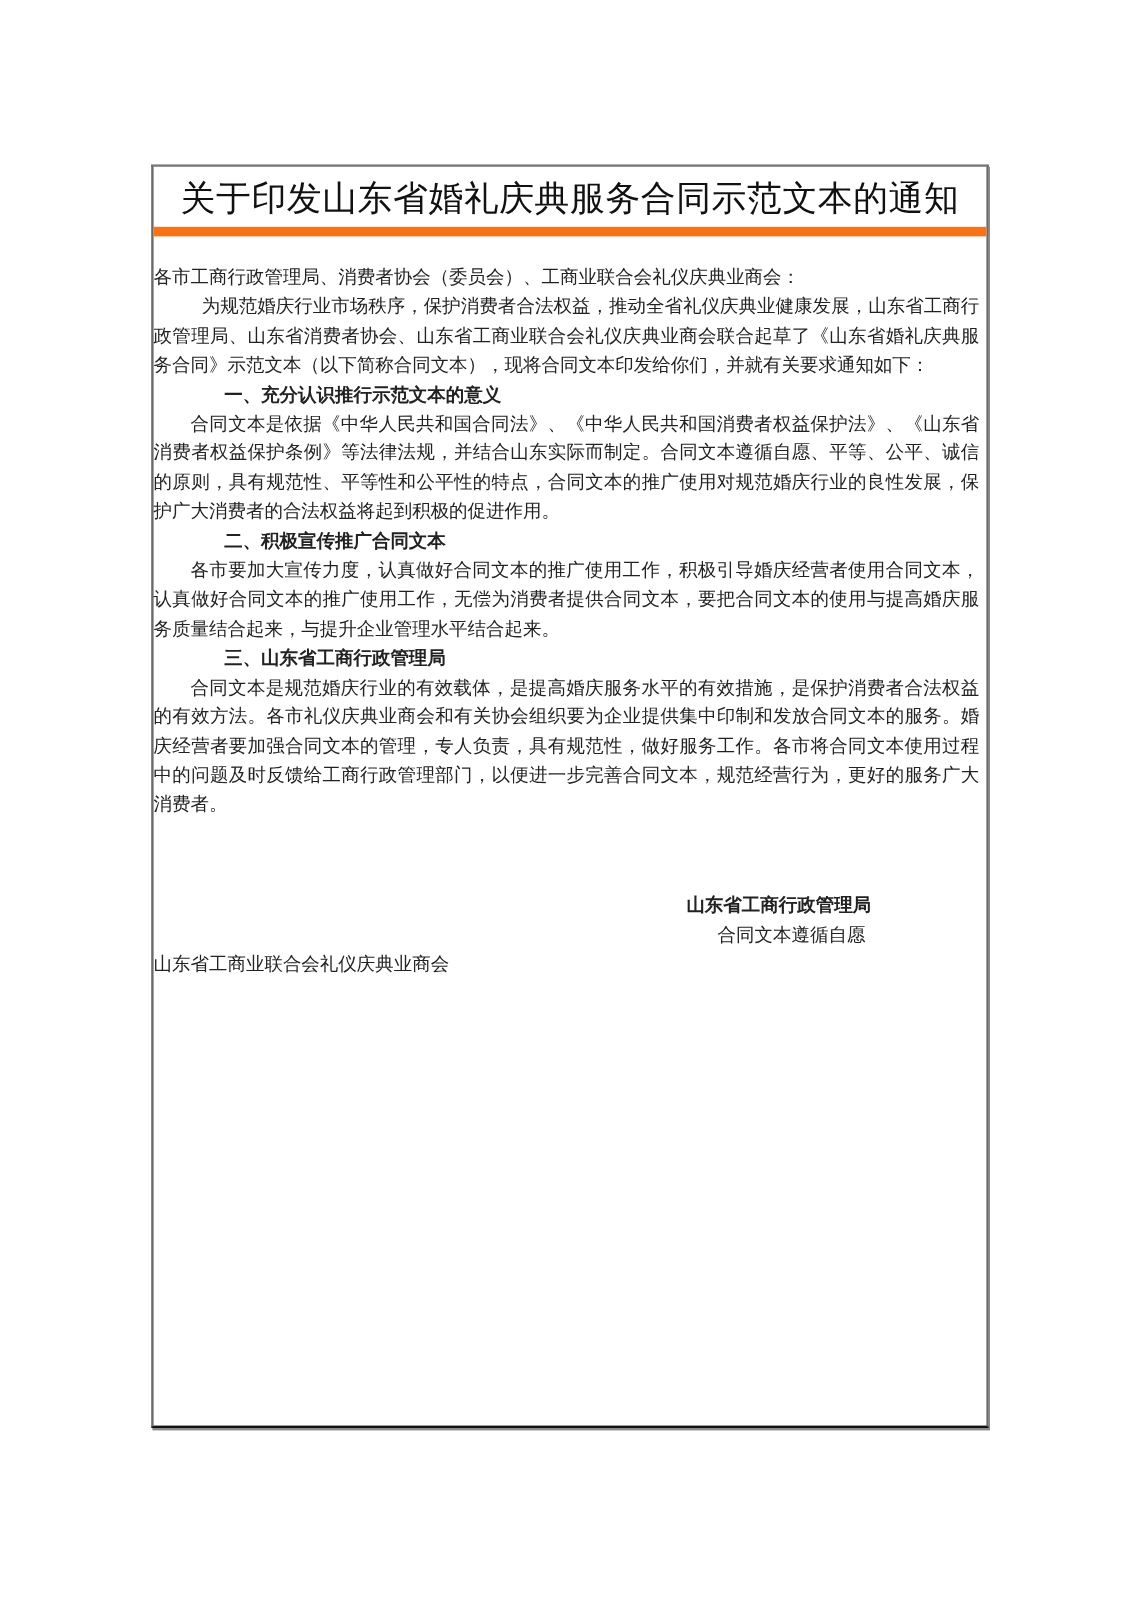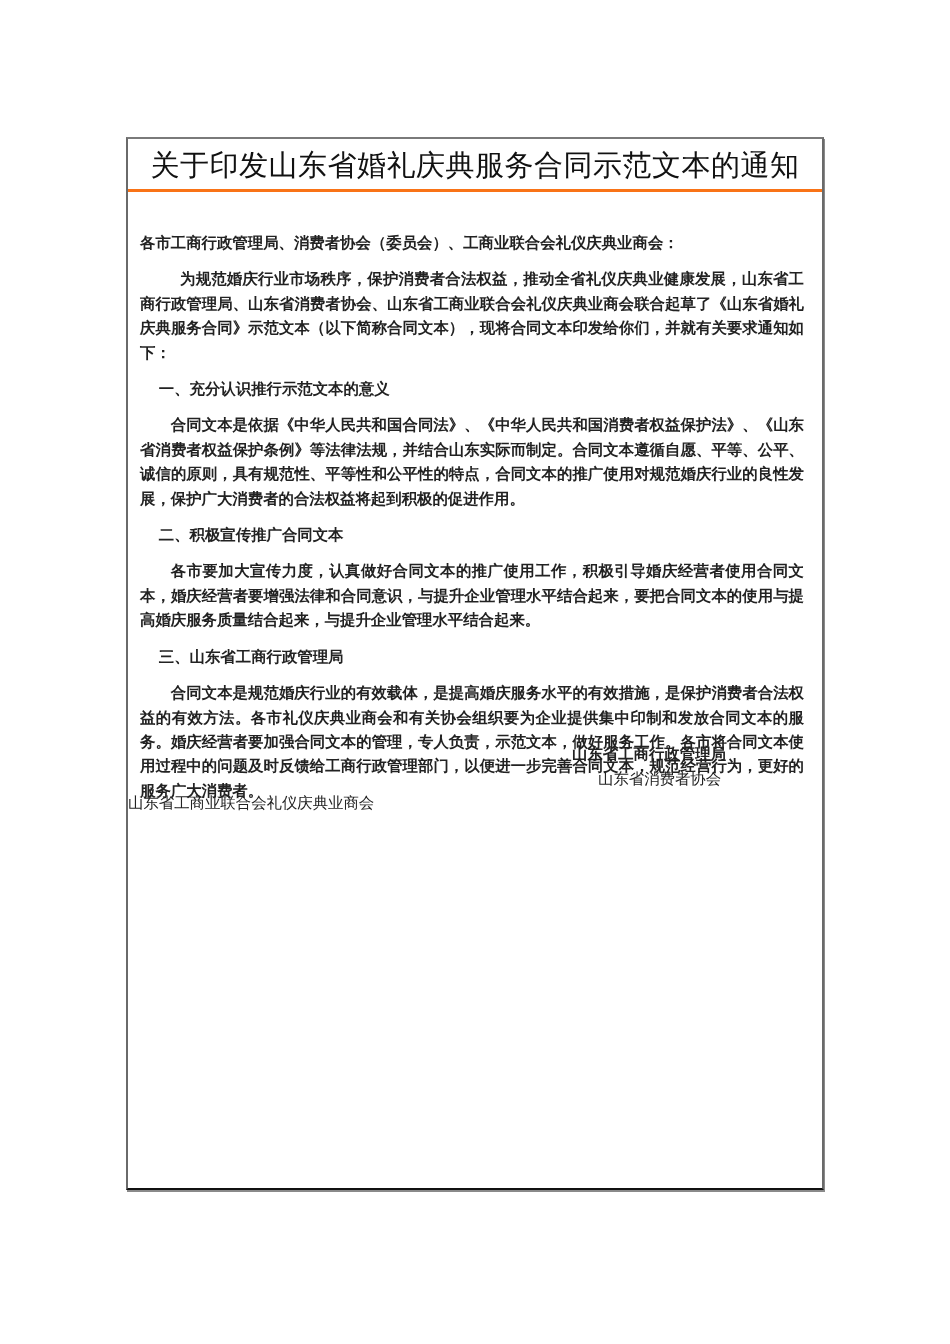--- a/index.html
+++ b/index.html
@@ -26,21 +26,21 @@
       border-right: 2px solid #6a6a6a;
       border-bottom: 2px solid #111111;
       box-shadow: 1px 2px 0 0 #8a8a8a;
     }
     .title-row {
       position: absolute;
       left: 0;
       top: 0;
       width: 100%;
       height: 50px;
-      border-bottom: 3px solid #f97316;
+      border-bottom: 8px solid #f97316;
       display: flex;
       align-items: center;
       justify-content: center;
     }
     .title {
       font-family: "DejaVu Serif", "Liberation Serif", serif;
       font-size: 29px;
       letter-spacing: 0.5px;
       color: #111;
       white-space: nowrap;
@@ -49,35 +49,35 @@
     .body-area {
       position: absolute;
       left: 0;
       top: 80px;
       width: 688px;
       font-size: 15.4px;
       line-height: 24.4px;
       color: #222;
     }
     .para {
-      margin: 12px;
+      margin: 0;
       text-align: justify;
       text-justify: inter-ideograph;
-      font-weight: bold;
     }
     .indent {
       text-indent: 2em;
     }
     .indent-deep {
       text-indent: 2.6em;
     }
     .heading {
       font-weight: bold;
       text-indent: 2em;
       margin: 0;
+      padding-left: 28px;
     }
     .sign {
       position: absolute;
       left: 0;
       top: 603px;
       width: 690px;
       font-size: 15.4px;
       line-height: 24.5px;
       color: #222;
     }
@@ -101,24 +101,24 @@
   </div>
 
   <div class="body-area">
     <p class="para">各市工商行政管理局、消费者协会（委员会）、工商业联合会礼仪庆典业商会：</p>
     <p class="para indent-deep">为规范婚庆行业市场秩序，保护消费者合法权益，推动全省礼仪庆典业健康发展，山东省工商行政管理局、山东省消费者协会、山东省工商业联合会礼仪庆典业商会联合起草了《山东省婚礼庆典服务合同》示范文本（以下简称合同文本），现将合同文本印发给你们，并就有关要求通知如下：</p>
 
     <p class="heading">一、充分认识推行示范文本的意义</p>
     <p class="para indent">合同文本是依据《中华人民共和国合同法》、《中华人民共和国消费者权益保护法》、《山东省消费者权益保护条例》等法律法规，并结合山东实际而制定。合同文本遵循自愿、平等、公平、诚信的原则，具有规范性、平等性和公平性的特点，合同文本的推广使用对规范婚庆行业的良性发展，保护广大消费者的合法权益将起到积极的促进作用。</p>
 
     <p class="heading">二、积极宣传推广合同文本</p>
-    <p class="para indent">各市要加大宣传力度，认真做好合同文本的推广使用工作，积极引导婚庆经营者使用合同文本，婚庆经营者要增强法律和合同意识，与提升企业管理水平结合起来，要把合同文本的使用与提高婚庆服务质量结合起来，与提升企业管理水平结合起来。</p>
+    <p class="para indent">各市要加大宣传力度，认真做好合同文本的推广使用工作，积极引导婚庆经营者使用合同文本，认真做好合同文本的推广使用工作，无偿为消费者提供合同文本，要把合同文本的使用与提高婚庆服务质量结合起来，与提升企业管理水平结合起来。</p>
 
     <p class="heading">三、山东省工商行政管理局</p>
-    <p class="para indent">合同文本是规范婚庆行业的有效载体，是提高婚庆服务水平的有效措施，是保护消费者合法权益的有效方法。各市礼仪庆典业商会和有关协会组织要为企业提供集中印制和发放合同文本的服务。婚庆经营者要加强合同文本的管理，专人负责，示范文本，做好服务工作。各市将合同文本使用过程中的问题及时反馈给工商行政管理部门，以便进一步完善合同文本，规范经营行为，更好的服务广大消费者。</p>
+    <p class="para indent">合同文本是规范婚庆行业的有效载体，是提高婚庆服务水平的有效措施，是保护消费者合法权益的有效方法。各市礼仪庆典业商会和有关协会组织要为企业提供集中印制和发放合同文本的服务。婚庆经营者要加强合同文本的管理，专人负责，具有规范性，做好服务工作。各市将合同文本使用过程中的问题及时反馈给工商行政管理部门，以便进一步完善合同文本，规范经营行为，更好的服务广大消费者。</p>
   </div>
 
   <div class="sign">
     <div class="sign-line sign-1">山东省工商行政管理局</div>
-    <div class="sign-line sign-2">山东省消费者协会</div>
+    <div class="sign-line sign-2">合同文本遵循自愿</div>
     <div class="sign-line sign-3">山东省工商业联合会礼仪庆典业商会</div>
   </div>
 </div>
 
 </body></html>

